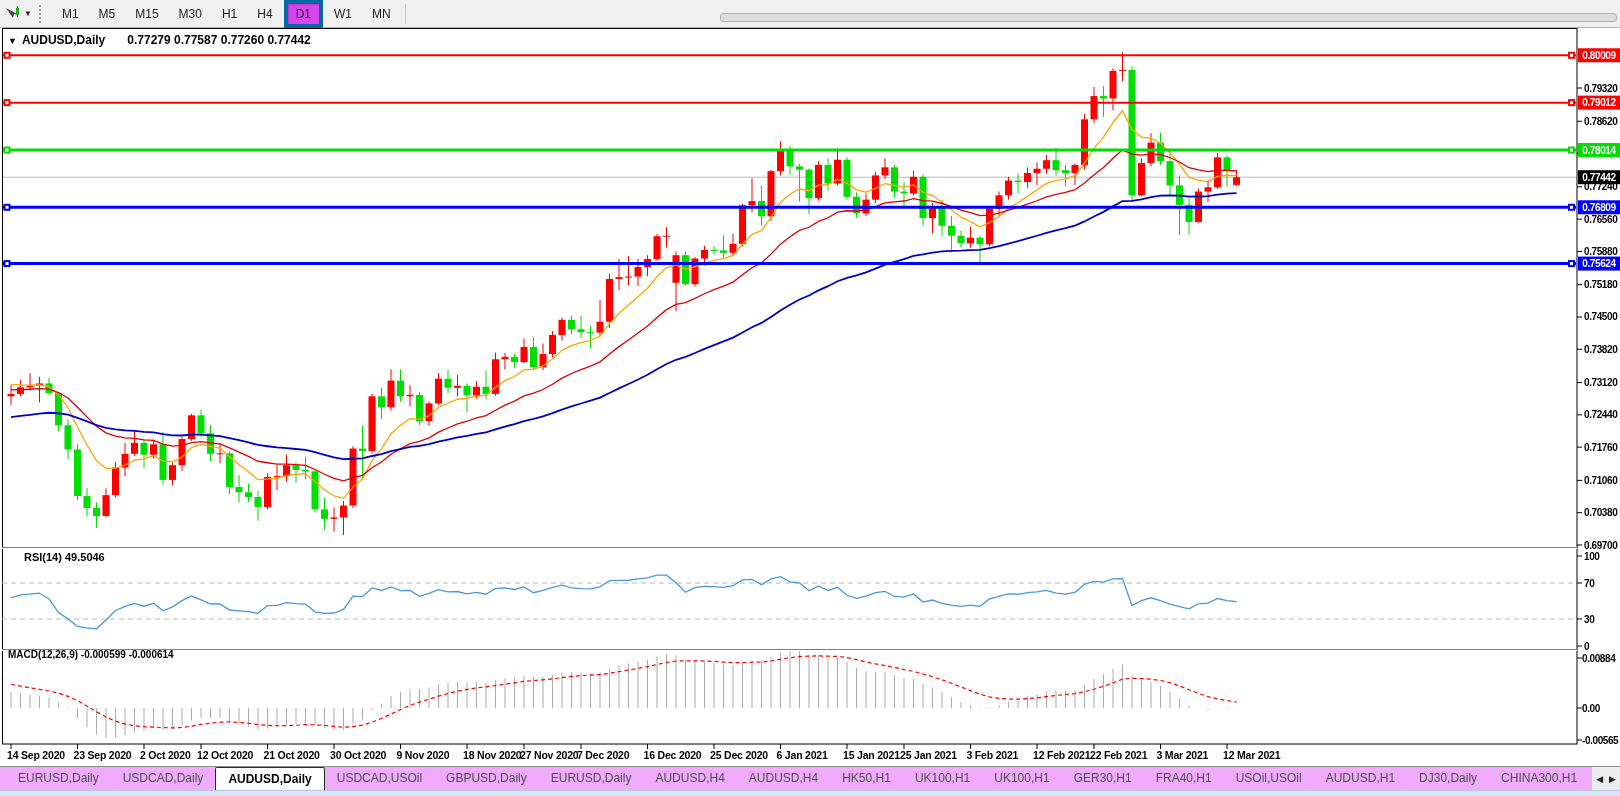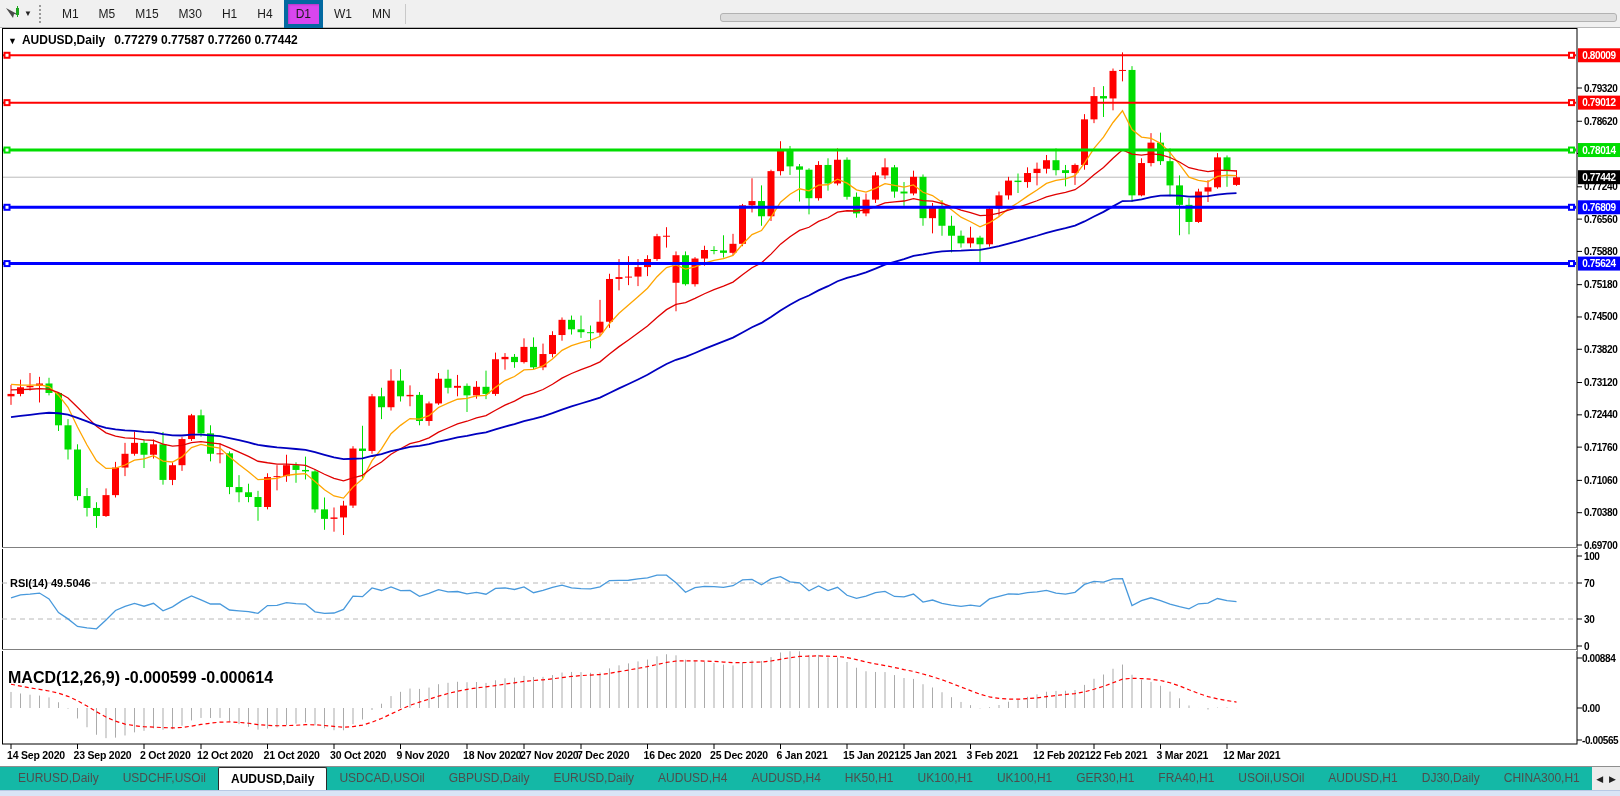--- a/index.html
+++ b/index.html
@@ -20,25 +20,25 @@
   
   #chart-svg{position:absolute;left:0;top:0;z-index:1;}
   svg text{font-family:"Liberation Sans",sans-serif;font-weight:700;fill:#000;}
   .ax{font-size:10px;letter-spacing:-0.4px;}
   .dt{font-size:10.5px;letter-spacing:-0.2px;}
   .wlbl{fill:#fff;font-size:10px;letter-spacing:-0.4px;}
   
   .overlay{position:absolute;z-index:3;white-space:nowrap;}
   #chart-title{left:8px;top:33px;font-size:12px;font-weight:700;color:#000;}
   #chart-title .dd{font-size:9px;margin-right:5px;}
-  #chart-title .ohlc{margin-left:9px;}
-  #rsi-label{left:10px;top:551px;font-size:11px;font-weight:700;color:#000;margin-top:26px;}
-  #macd-label{left:8px;top:669px;font-size:16px;font-weight:700;color:#000;}
+  #chart-title .ohlc{margin-left:22px;}
+  #rsi-label{left:24px;top:551px;font-size:11px;font-weight:700;color:#000;}
+  #macd-label{left:8px;top:649px;font-size:10px;font-weight:700;color:#000;}
   
-  #tabbar{position:absolute;left:0;top:766px;width:1620px;height:24px;background:#14b8a6;
+  #tabbar{position:absolute;left:0;top:766px;width:1620px;height:24px;background:#f0abfc;
           border-top:1px solid #8e8e8e;display:flex;align-items:flex-end;z-index:5;
           box-sizing:border-box;overflow:hidden;padding-left:6px;}
   .tab{height:23px;line-height:23px;padding:0 12px;font-size:12px;color:#4d4d4d;white-space:nowrap;cursor:default;}
   .tab.active{background:#fff;border:1px solid #2a2a2a;border-bottom:none;border-radius:2px 2px 0 0;
               font-weight:700;color:#000;margin-top:0px;box-sizing:border-box;}
   .tab-sep{width:1px;height:13px;background:#a8a8a8;align-self:center;}
   #tab-arrows{position:absolute;right:0;top:766px;height:24px;display:flex;align-items:center;
               background:#ececec;padding:0 4px;z-index:6;gap:6px;border-top:1px solid #8e8e8e;box-sizing:border-box;}
   .arrow{font-size:9px;color:#222;}
   
@@ -630,21 +630,21 @@
 <div id="rsi-label" class="overlay">
   <span>RSI(14)</span>&nbsp;<span>49.5046</span>
 </div>
 <div id="macd-label" class="overlay">
   <span>MACD(12,26,9)</span>&nbsp;<span>-0.000599 -0.000614</span>
 </div>
 
 <div id="tabbar">
     <span class="tab">EURUSD,Daily</span>
     <span class="tab-sep"></span>
-    <span class="tab">USDCHF,USOil</span>
+    <span class="tab">USDCAD,Daily</span>
     <span class="tab-sep"></span>
     <span class="tab active">AUDUSD,Daily</span>
     <span class="tab-sep"></span>
     <span class="tab">USDCAD,USOil</span>
     <span class="tab-sep"></span>
     <span class="tab">GBPUSD,Daily</span>
     <span class="tab-sep"></span>
     <span class="tab">EURUSD,Daily</span>
     <span class="tab-sep"></span>
     <span class="tab">AUDUSD,H4</span>

